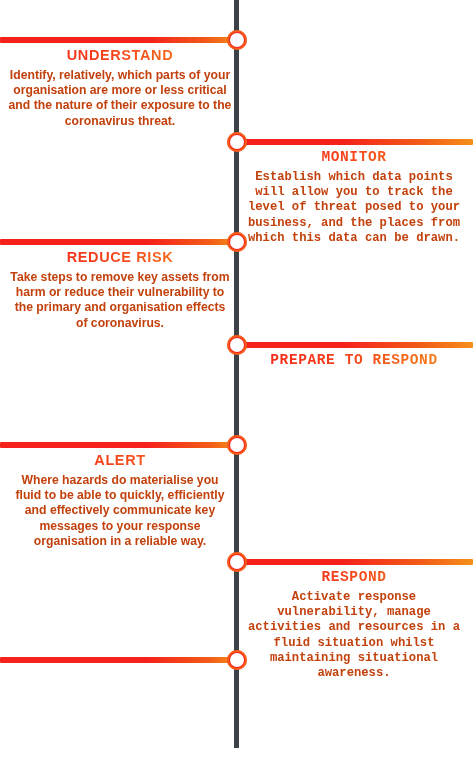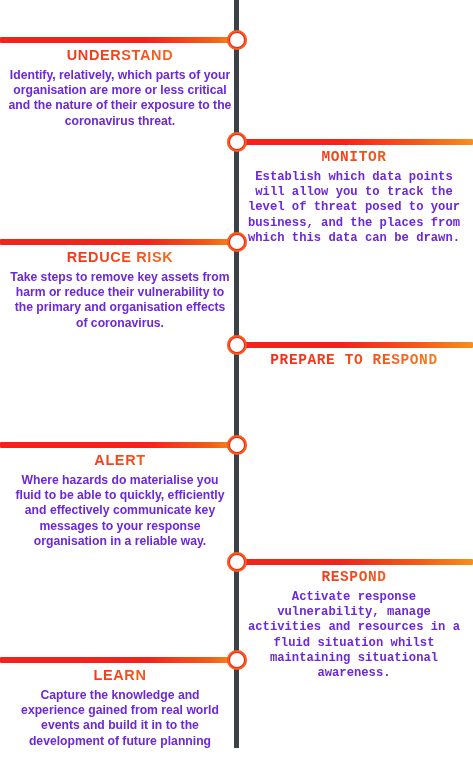--- a/index.html
+++ b/index.html
@@ -88,21 +88,21 @@
     -webkit-background-clip: text;
     background-clip: text;
     color: #f5401a;
     -webkit-text-fill-color: transparent;
     text-transform: uppercase;
     white-space: nowrap;
   }
   .step-body {
     font-size: 12.2px;
     line-height: 15.2px;
-    color: #6d28d9;
+    color: #c2410c;
     font-weight: bold;
     margin: 0;
     padding: 0 4px;
   }
 </style>
 </head>
 <body>
 
 <div id="timeline">
 
@@ -144,18 +144,14 @@
 
   <div class="connector right" style="top:559px;"></div>
   <div class="node" style="top:552px;"></div>
   <div class="step side-right" style="top:568px;">
     <p class="step-title">RESPOND</p>
     <p class="step-body">Activate response vulnerability, manage activities and resources in a fluid situation whilst maintaining situational awareness.</p>
   </div>
 
   <div class="connector left" style="top:657px;"></div>
   <div class="node" style="top:650px;"></div>
-  <div class="step side-left" style="top:666px;">
-    <p class="step-title">LEARN</p>
-    <p class="step-body">Capture the knowledge and experience gained from real world events and build it in to the development of future planning arrangements.</p>
-  </div>
 
 </div>
 
 </body></html>

